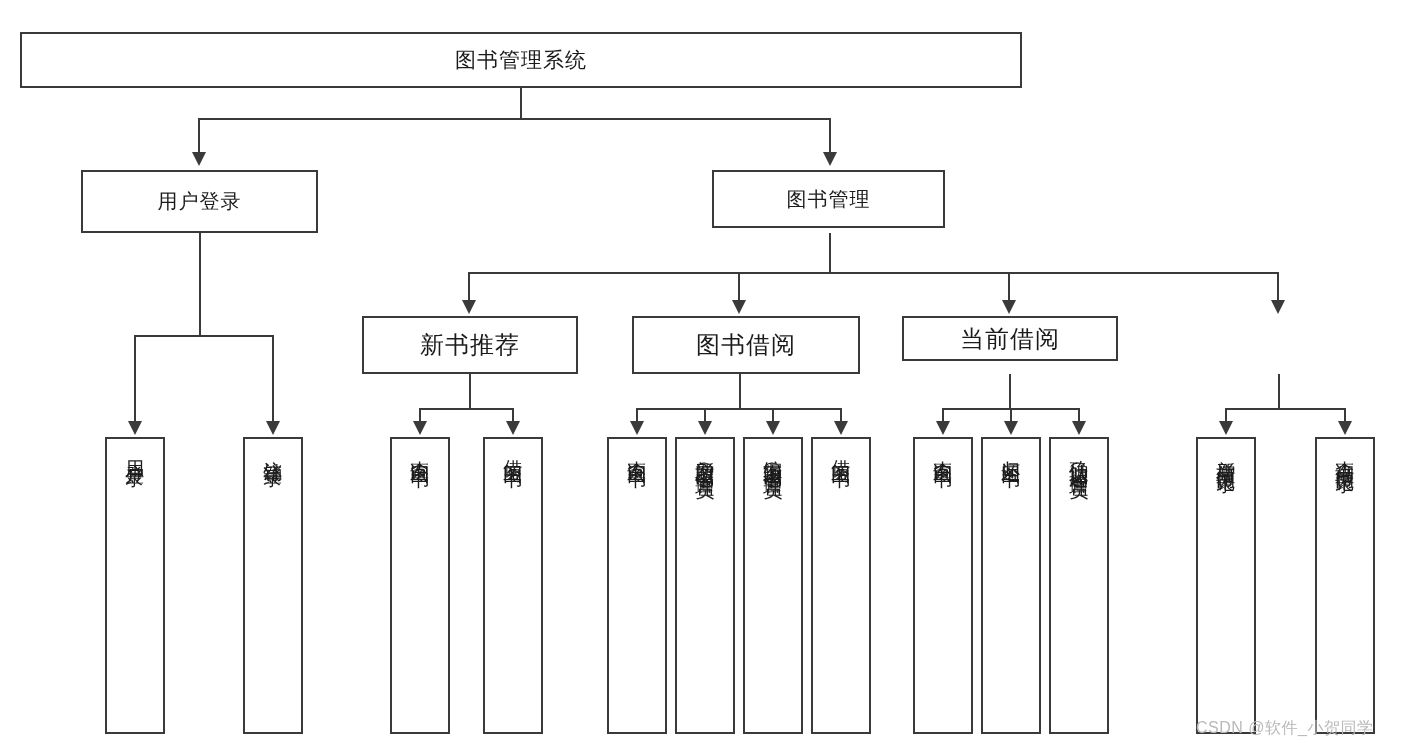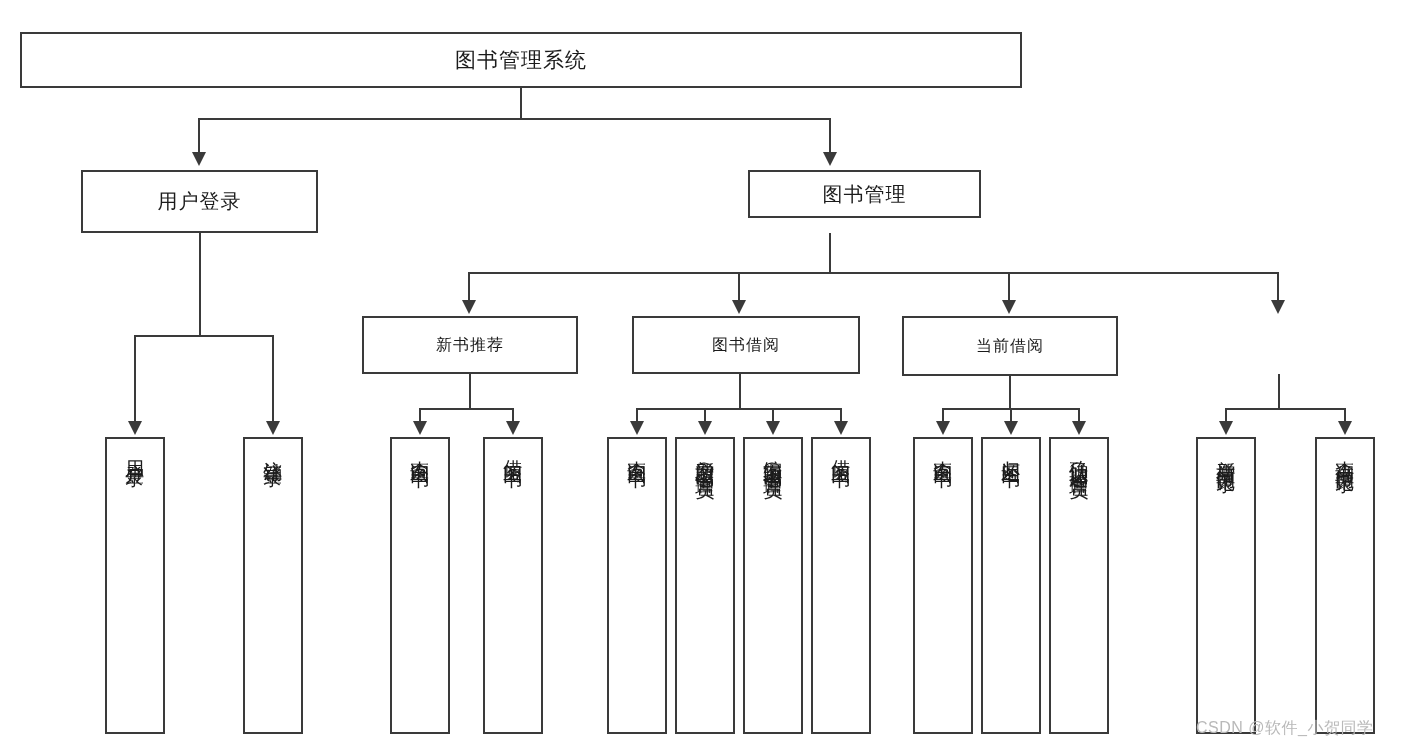--- a/index.html
+++ b/index.html
@@ -33,21 +33,21 @@
     border-width: 2px;
   }
   .node-label {
     display: block;
     text-align: center;
     letter-spacing: 1px;
     white-space: nowrap;
   }
   .node.level-root .node-label { font-size: 21px; }
   .node.level-2 .node-label { font-size: 20px; }
-  .node.level-3 .node-label { font-size: 16px; text-align: center; }
+  .node.level-3 .node-label { font-size: 24px; text-align: center; }
 
   
   .node.leaf {
     align-items: flex-start;
     justify-content: center;
     padding-top: 6px;
   }
   .node.leaf .node-label {
     writing-mode: vertical-rl;
     text-orientation: upright;
@@ -148,31 +148,31 @@
   <div class="edge v" style="left:1344px; top:408px; height:15px;"></div>
   <div class="arrow" style="left:1338px; top:421px;"></div>
 
   <div class="node level-root" style="left:20px; top:12px; width:1002px; height:56px;margin-top:20px;">
     <span class="node-label">图书管理系统</span>
   </div>
 
   <div class="node level-2" style="left:81px; top:170px; width:237px; height:63px;">
     <span class="node-label">用户登录</span>
   </div>
-  <div class="node level-2" style="left:712px; top:170px; width:233px; height:48px;margin-left:36px;">
+  <div class="node level-2" style="left:712px; top:170px; width:233px; height:58px;">
     <span class="node-label">图书管理</span>
   </div>
 
   <div class="node level-3" style="left:362px; top:316px; width:216px; height:58px;">
     <span class="node-label">新书推荐</span>
   </div>
   <div class="node level-3" style="left:632px; top:316px; width:228px; height:58px;">
     <span class="node-label">图书借阅</span>
   </div>
-  <div class="node level-3" style="left:902px; top:316px; width:216px; height:60px;">
+  <div class="node level-3" style="left:902px; top:316px; width:216px; height:45px;">
     <span class="node-label">当前借阅</span>
   </div>
 
   <div class="node leaf" style="left:105px; top:437px; width:60px; height:297px;">
     <span class="node-label">用户登录</span>
   </div>
   <div class="node leaf" style="left:243px; top:437px; width:60px; height:297px;">
     <span class="node-label">注销登录</span>
   </div>
 

